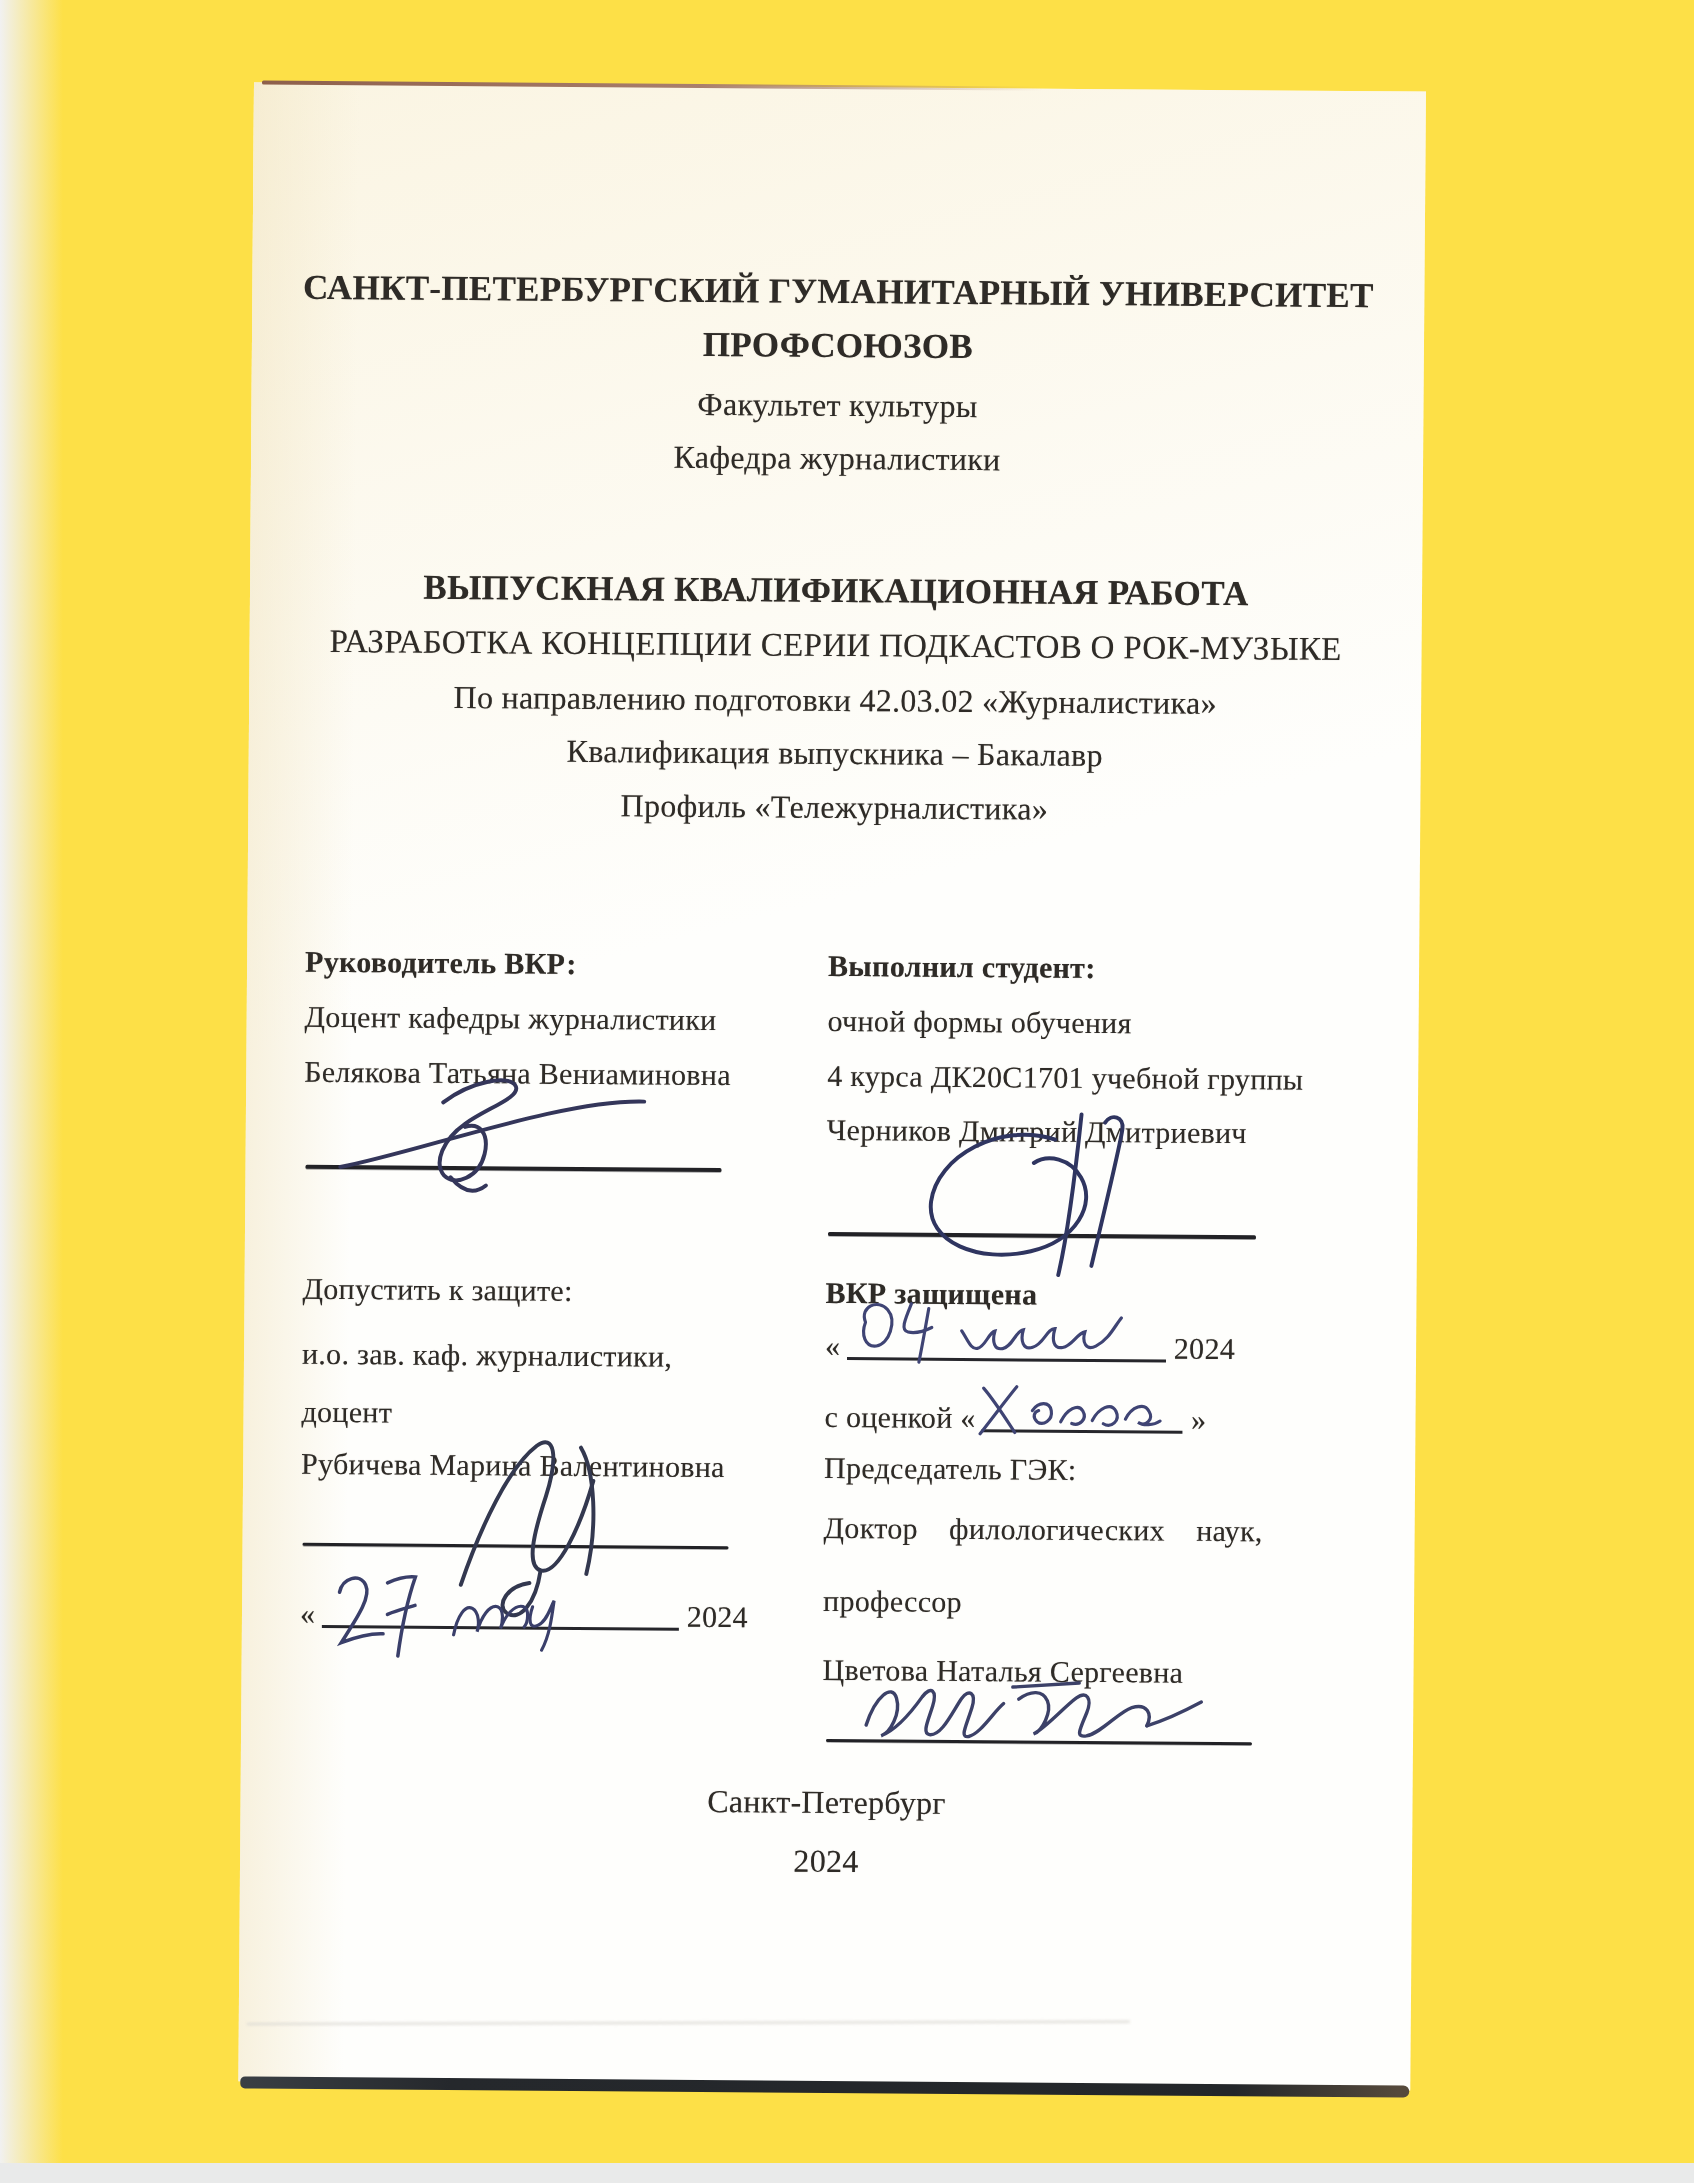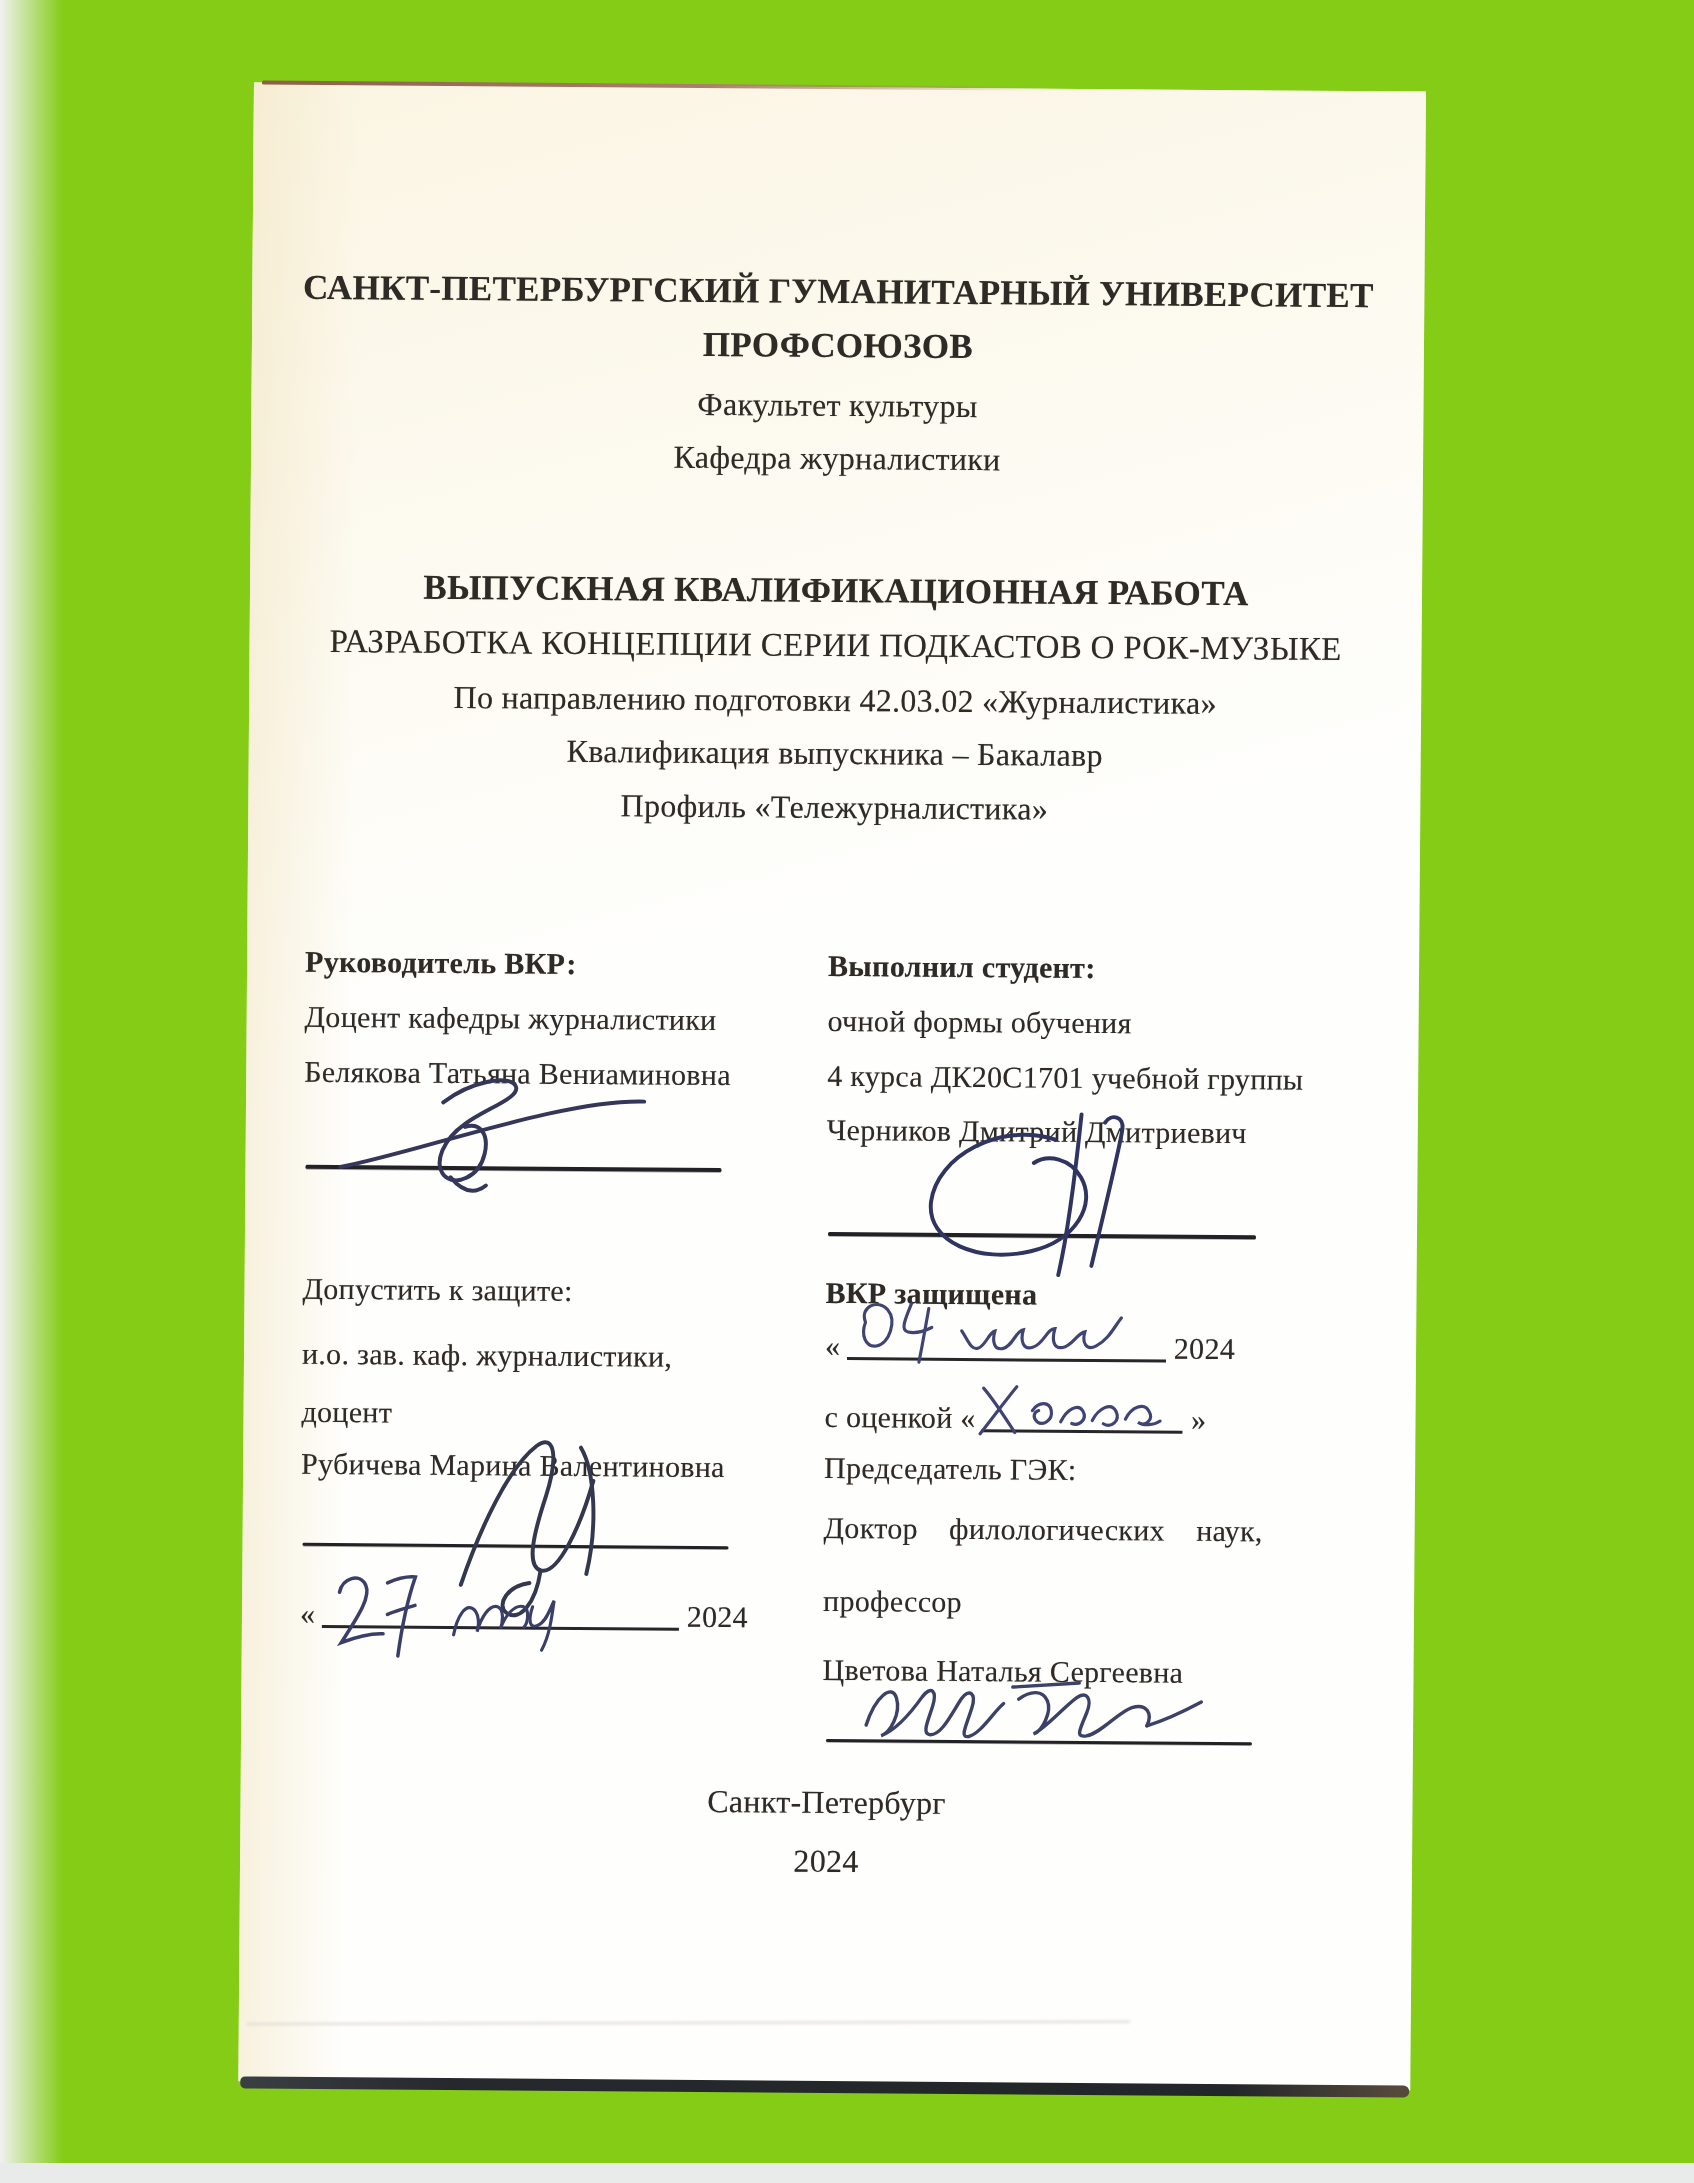--- a/index.html
+++ b/index.html
@@ -1,17 +1,17 @@
 <!DOCTYPE html>
 <html style="font-size:12.6px"><head>
 <meta charset="utf-8">
 <style>
   html,body{margin:0;padding:0;}
   body{width:1694px;height:2183px;background:#ffffff;position:relative;overflow:hidden;}
-  .scan{position:absolute;inset:0;background:#84cc16;}
+  .scan{position:absolute;inset:0;background:#fde047;}
   .scan::before{content:"";position:absolute;left:0;top:0;width:63px;height:100%;
     background:linear-gradient(to right,#f1f1f1,rgba(255,255,255,0));}
   .scan-bottom-strip{position:absolute;left:0;bottom:0;width:100%;height:20.5px;background:#e9eaea;}
   .page{position:absolute;left:254px;top:87px;width:1172px;height:1999px;
     transform:rotate(0.45deg);transform-origin:50% 0;
     background:
       linear-gradient(to right, rgba(242,230,196,.55), rgba(242,230,196,0) 9%),
       linear-gradient(165deg, rgba(250,243,222,.85), rgba(255,255,255,0) 42%),
       #fefefc;}
   .page-top-edge{position:absolute;left:8px;top:-1.6px;height:3.2px;width:68%;

